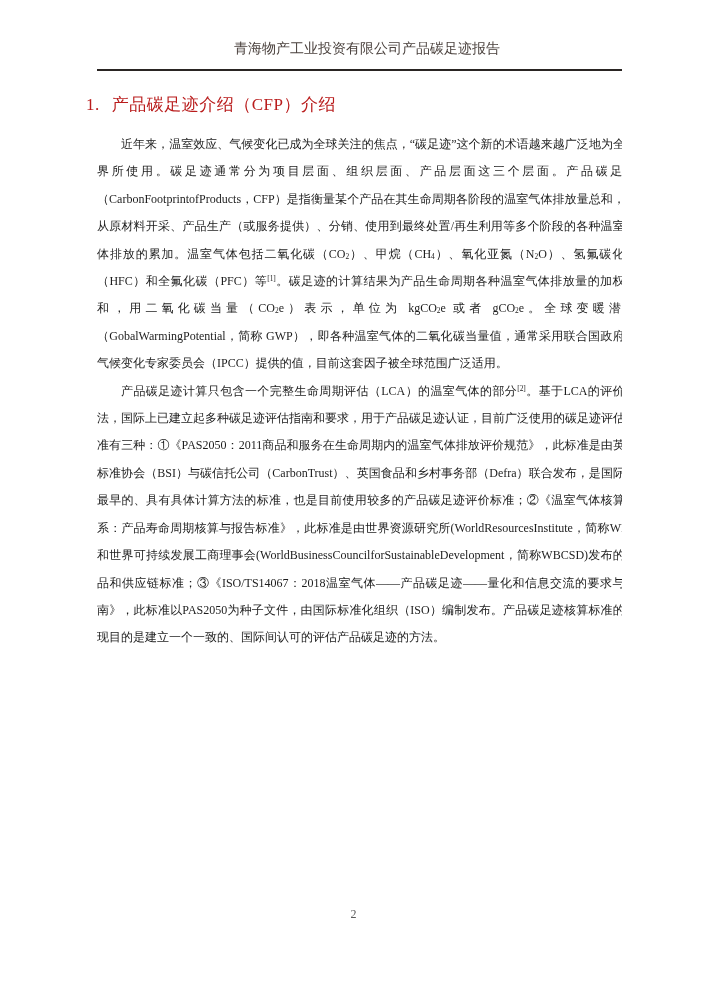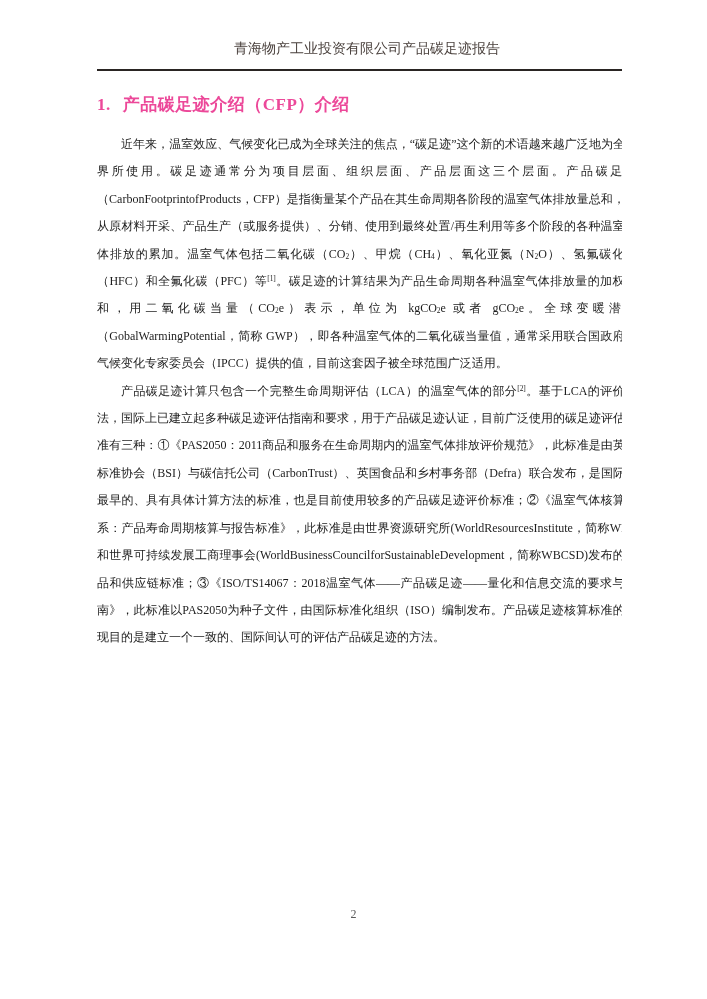--- a/index.html
+++ b/index.html
@@ -28,25 +28,25 @@
   .header-rule {
     position: absolute;
     top: 69px;
     left: 97px;
     width: 540px;
     border-top: 2px solid #2a2523;
   }
   .section-heading {
     position: absolute;
     top: 93px;
-    left: 97px;
+    left: 86px;
     width: 540px;
     font-size: 17px;
-    font-weight: bold;
-    color: #ec4899;
+    font-weight: normal;
+    color: #b91c1c;
     letter-spacing: 0.5px;
   }
   .section-heading .heading-number {
     display: inline-block;
     margin-right: 12px;
   }
   .content {
     position: absolute;
     top: 131px;
     left: 97px;

